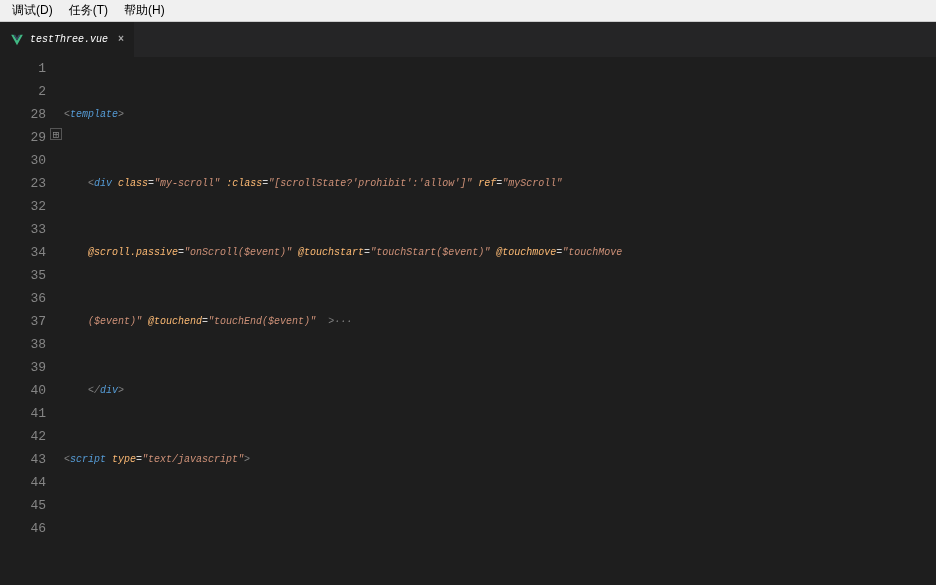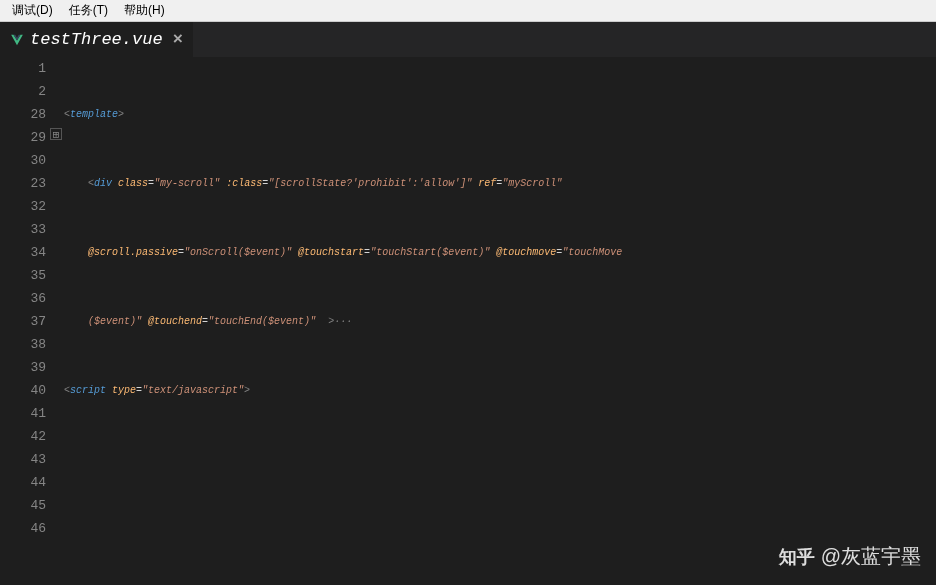--- a/index.html
+++ b/index.html
@@ -35,21 +35,21 @@
     }
     .tab {
       background: #1e1e1e;
       height: 35px;
       display: flex;
       align-items: center;
       padding: 0 10px;
       gap: 6px;
       color: #fff;
       font-style: italic;
-      font-size: 17px;
+      font-size: 10px;
     }
     .vue-icon {
       width: 14px;
       height: 14px;
       display: inline-block;
     }
     .close-x {
       color: #aaa;
       font-weight: bold;
       cursor: pointer;
@@ -166,36 +166,33 @@
     <div>45</div>
     <div>46</div>
     <span class="fold-icon">⊞</span>
   </div>
 
   <div class="code">
     <div class="code-line"><span class="tag-bracket">&lt;</span><span class="tag-name">template</span><span class="tag-bracket">&gt;</span></div>
     <div class="code-line">    <span class="tag-bracket">&lt;</span><span class="tag-name">div</span><span> </span><span class="attr-name">class</span><span class="punct">=</span><span class="attr-value">"my-scroll"</span><span> </span><span class="attr-name">:class</span><span class="punct">=</span><span class="attr-value">"[scrollState?'prohibit':'allow']"</span><span> </span><span class="attr-name">ref</span><span class="punct">=</span><span class="attr-value">"myScroll"</span></div>
     <div class="code-line">    <span class="attr-name">@scroll.passive</span><span class="punct">=</span><span class="attr-value">"onScroll($event)"</span><span> </span><span class="attr-name">@touchstart</span><span class="punct">=</span><span class="attr-value">"touchStart($event)"</span><span> </span><span class="attr-name">@touchmove</span><span class="punct">=</span><span class="attr-value">"touchMove</span></div>
     <div class="code-line">    <span class="attr-value">($event)"</span><span> </span><span class="attr-name">@touchend</span><span class="punct">=</span><span class="attr-value">"touchEnd($event)"</span><span>  </span><span class="tag-bracket">&gt;</span><span class="dots">···</span></div>
+    <div class="code-line">    <span class="tag-bracket">&lt;/</span><span class="tag-name">div</span><span class="tag-bracket">&gt;</span></div>
     <div class="code-line"><span class="tag-bracket">&lt;</span><span class="tag-name">script</span><span> </span><span class="attr-name">type</span><span>=</span><span class="attr-value">"text/javascript"</span><span class="tag-bracket">&gt;</span></div>
     
     
     
     
     
     
     
     
     
     
     
     
     
     
     
     
   </div>
 
-  <div class="watermark">
-    <span class="zhihu-logo">知乎</span>
-    <span>@灰蓝宇墨</span>
-  </div>
 </div>
 
 </body></html>

